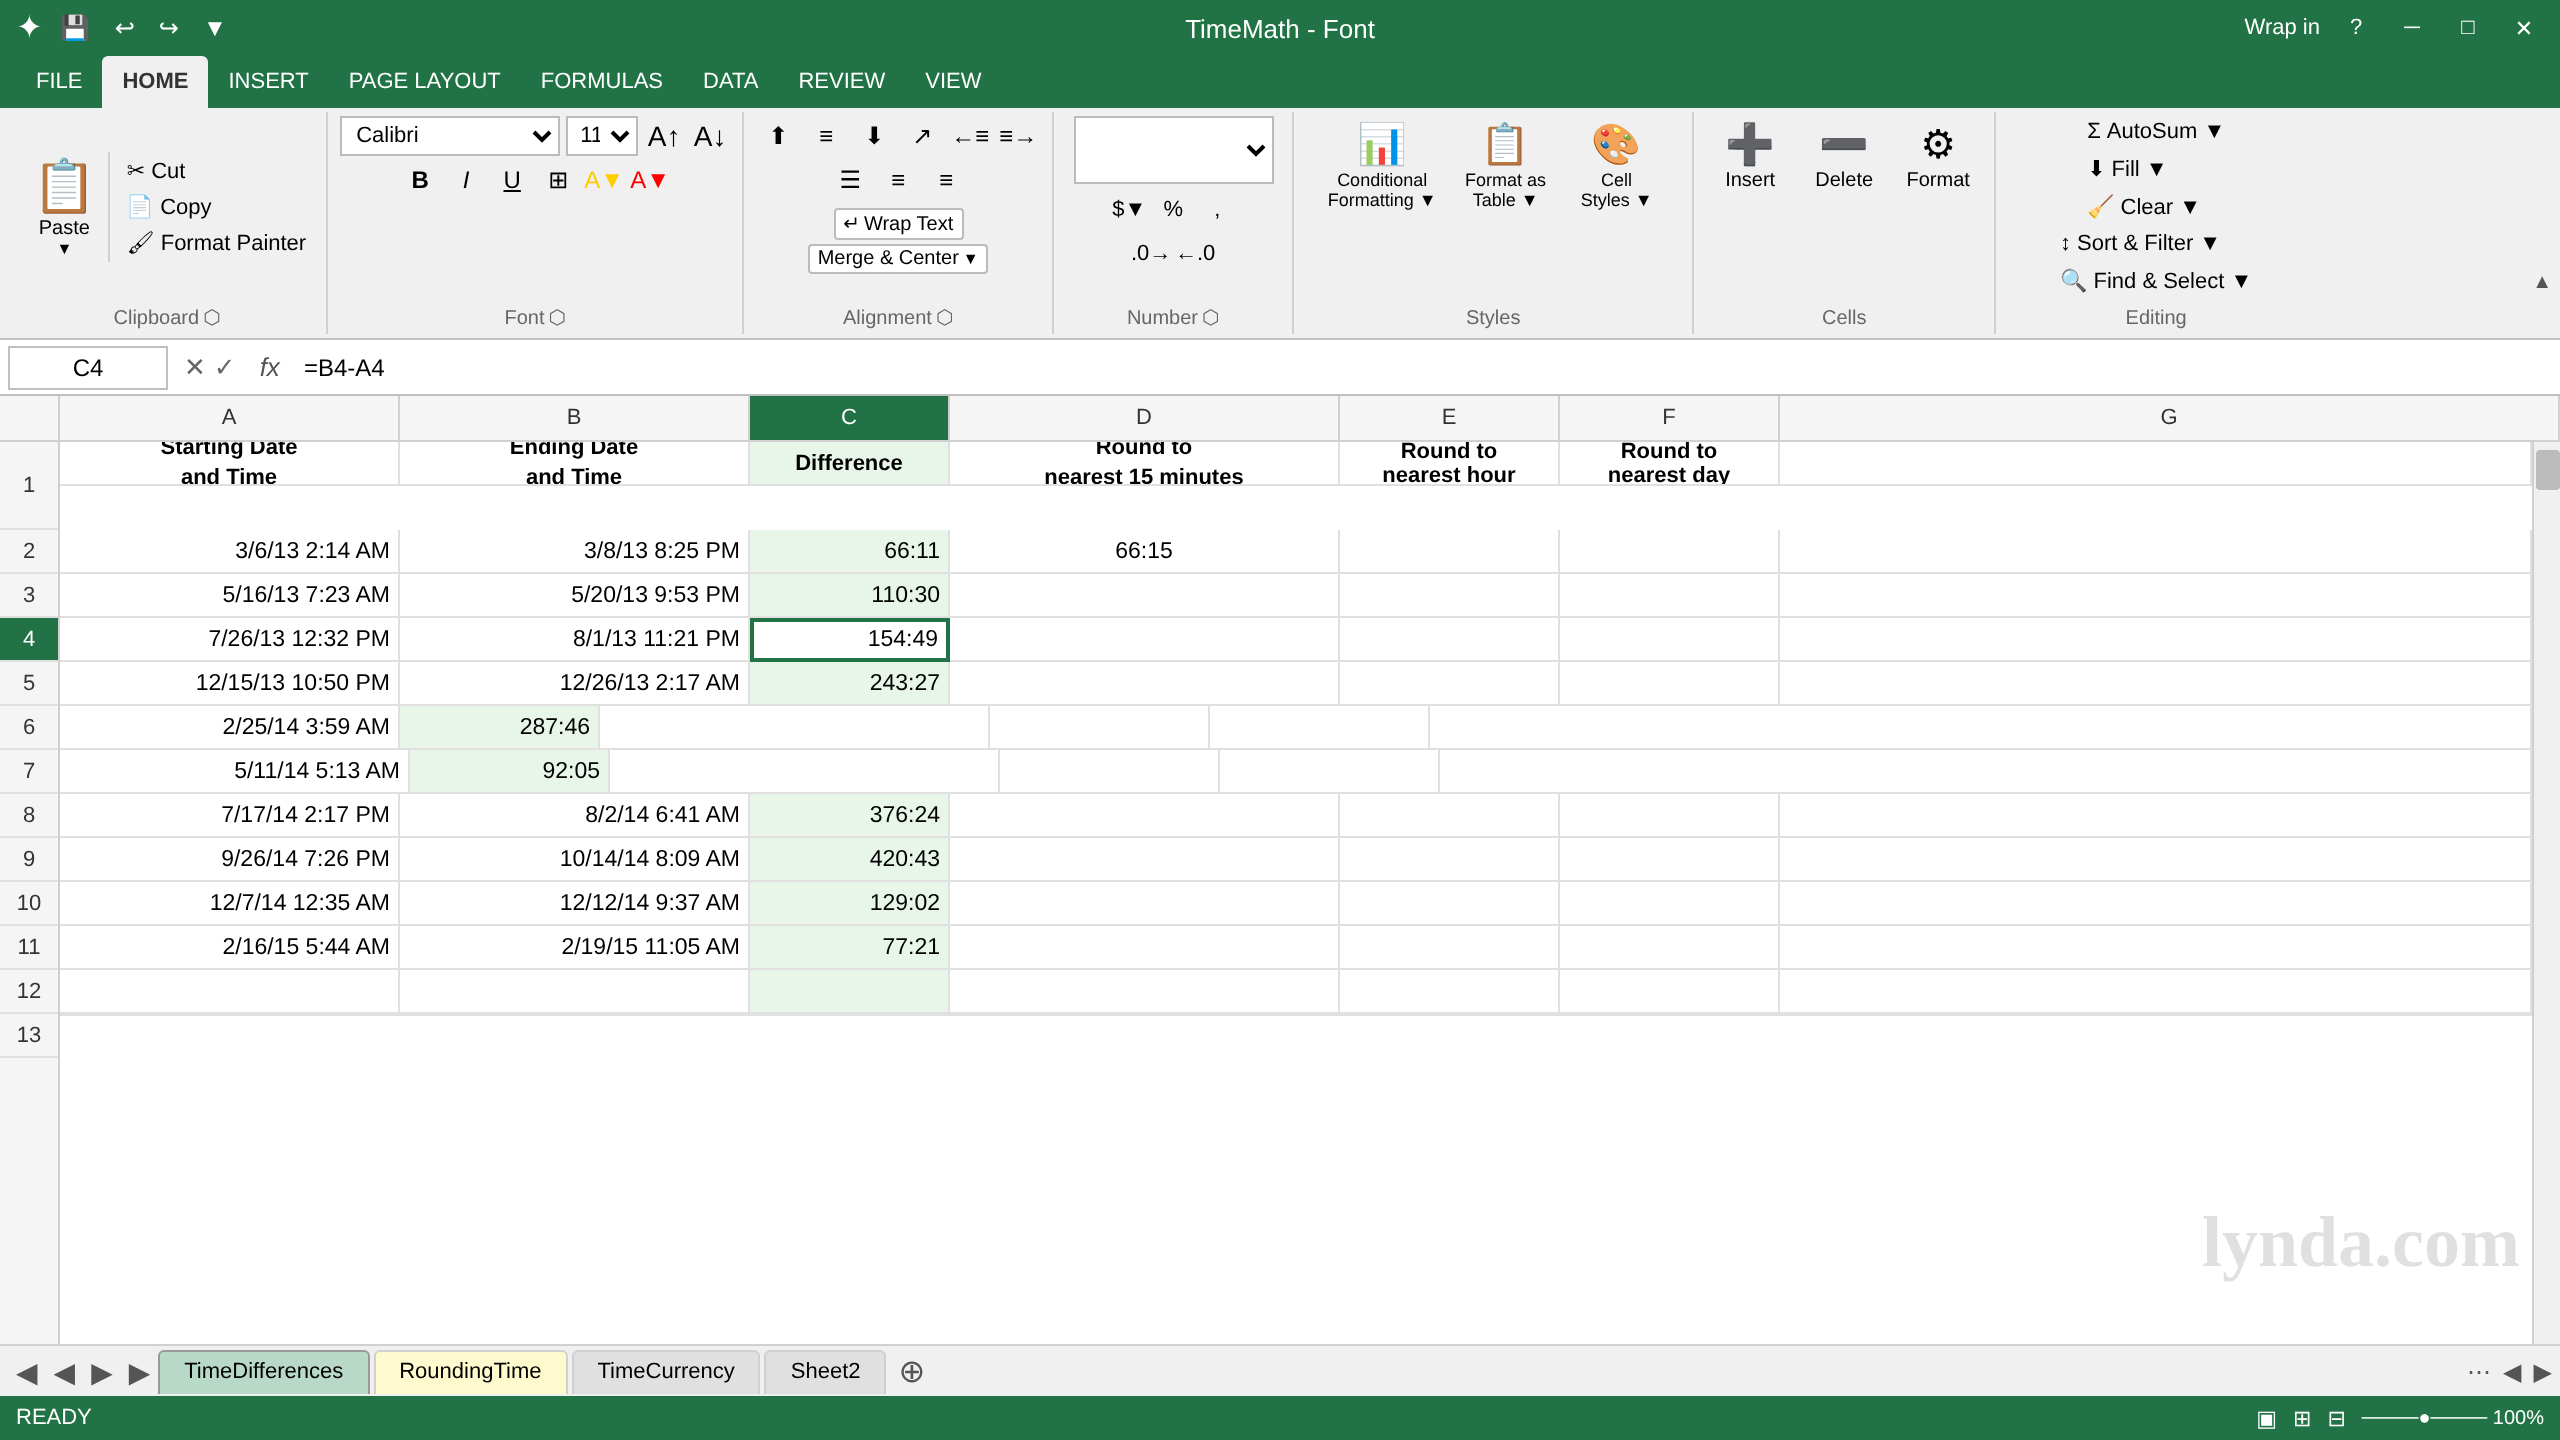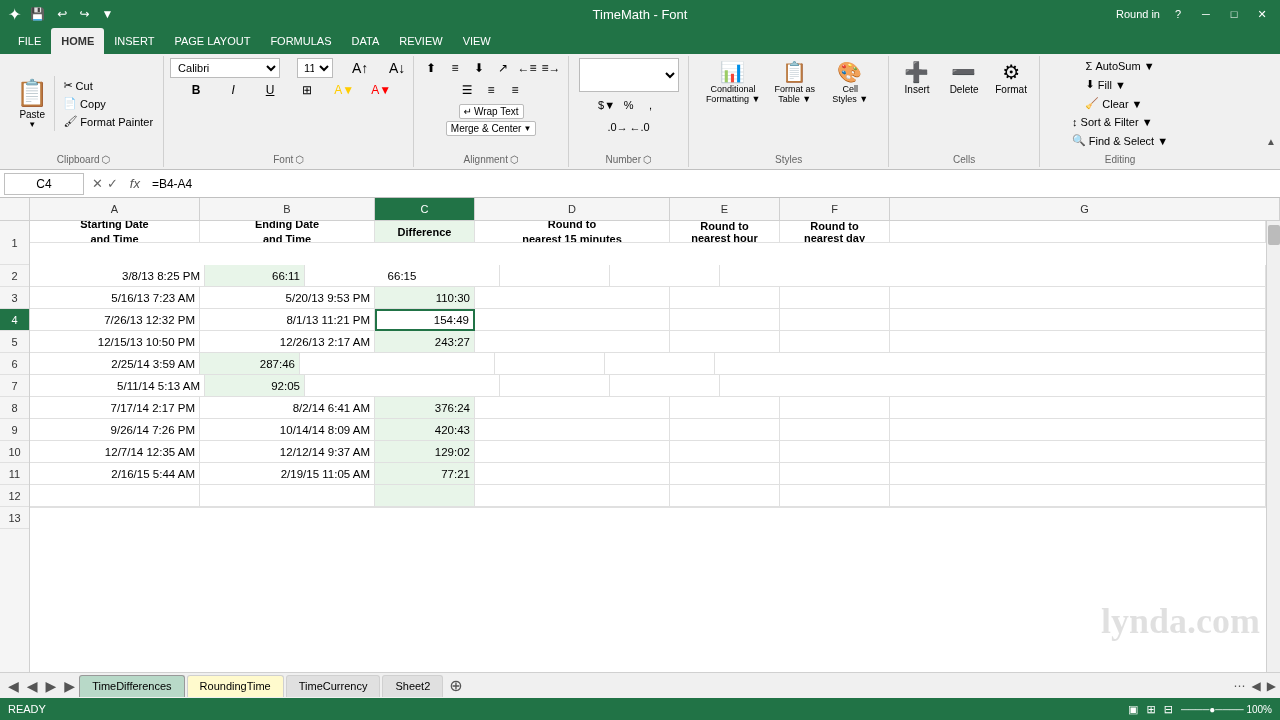--- a/index.html
+++ b/index.html
@@ -90,21 +90,21 @@
       display: flex;
       flex-direction: column;
       align-items: center;
       cursor: pointer;
       padding: 2px 6px;
       font-size: 10px;
       border-right: 1px solid #d0d0d0;
       margin-right: 4px;
     }
     .small-btns { display: flex; flex-direction: column; gap: 1px; }
-    .font-row { display: flex; align-items: center; gap: 17px; margin-bottom: 2px; }
+    .font-row { display: flex; align-items: center; gap: 3px; margin-bottom: 2px; }
     .font-select {
       border: 1px solid #bbb;
       background: white;
       font-size: 11px;
       padding: 1px 3px;
       width: 110px;
       height: 20px;
     }
     .size-select {
       border: 1px solid #bbb;
@@ -324,21 +324,21 @@
       <span style="font-size:16px;">✦</span>
       <span class="qat-btn">💾</span>
       <span class="qat-btn">↩</span>
       <span class="qat-btn">↪</span>
       <span class="qat-btn">▼</span>
     </div>
     <div class="title-bar-center">
       <span>TimeMath - Font</span>
     </div>
     <div class="title-bar-right">
-      <span class="sign-in">Round in</span>
+      <span class="sign-in">Wrap in</span>
       <span class="win-btn">?</span>
       <span class="win-btn">─</span>
       <span class="win-btn">□</span>
       <span class="win-btn">✕</span>
     </div>
   </div>
 
   <div class="ribbon-tabs">
     <div class="ribbon-tab">FILE</div>
     <div class="ribbon-tab active">HOME</div>
@@ -594,20 +594,21 @@
                 <span>nearest hour</span>
             </div>
             <div class="cell header-cell" style="width:110px;min-width:110px;font-size:11px;font-weight:bold;justify-content:center;flex-direction:column;text-align:center;">
               <span>Round to</span>
                 <span>nearest day</span>
             </div>
             <div class="cell" style="flex:1;"></div>
           </div>
 
           <div class="grid-row">
+            <div class="cell" style="width:170px;min-width:170px;justify-content:flex-end;">3/6/13 2:14 AM</div>
             <div class="cell" style="width:175px;min-width:175px;justify-content:flex-end;">3/8/13 8:25 PM</div>
             <div class="cell selected-col" style="width:100px;min-width:100px;justify-content:flex-end;">66:11</div>
             <div class="cell" style="width:195px;min-width:195px;justify-content:center;">66:15</div>
             <div class="cell" style="width:110px;min-width:110px;"></div>
             <div class="cell" style="width:110px;min-width:110px;"></div>
             <div class="cell" style="flex:1;"></div>
           </div>
 
           <div class="grid-row">
             <div class="cell" style="width:170px;min-width:170px;justify-content:flex-end;">5/16/13 7:23 AM</div>

